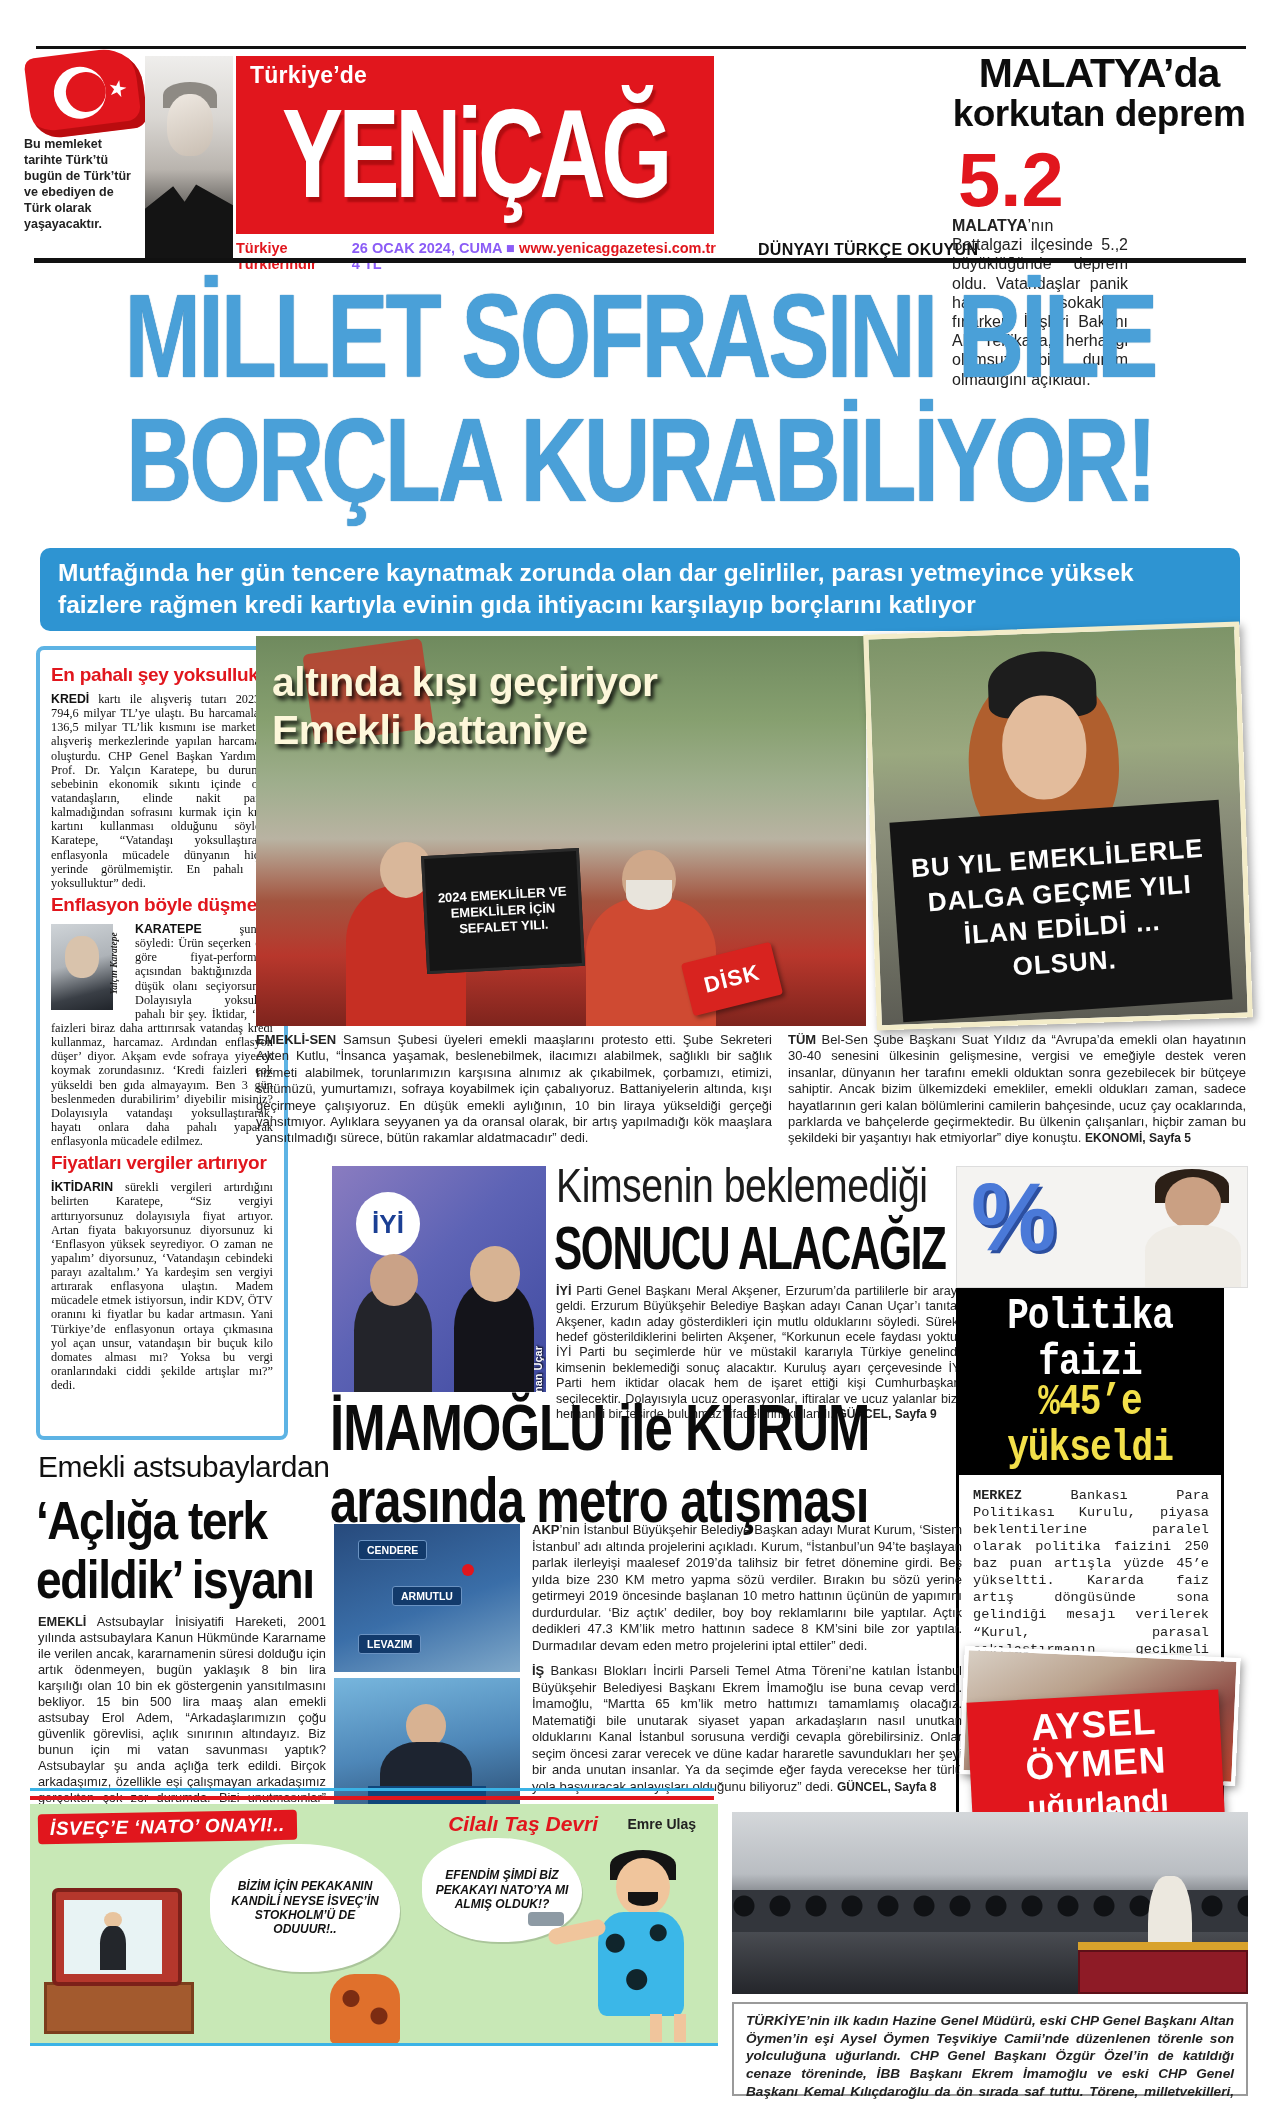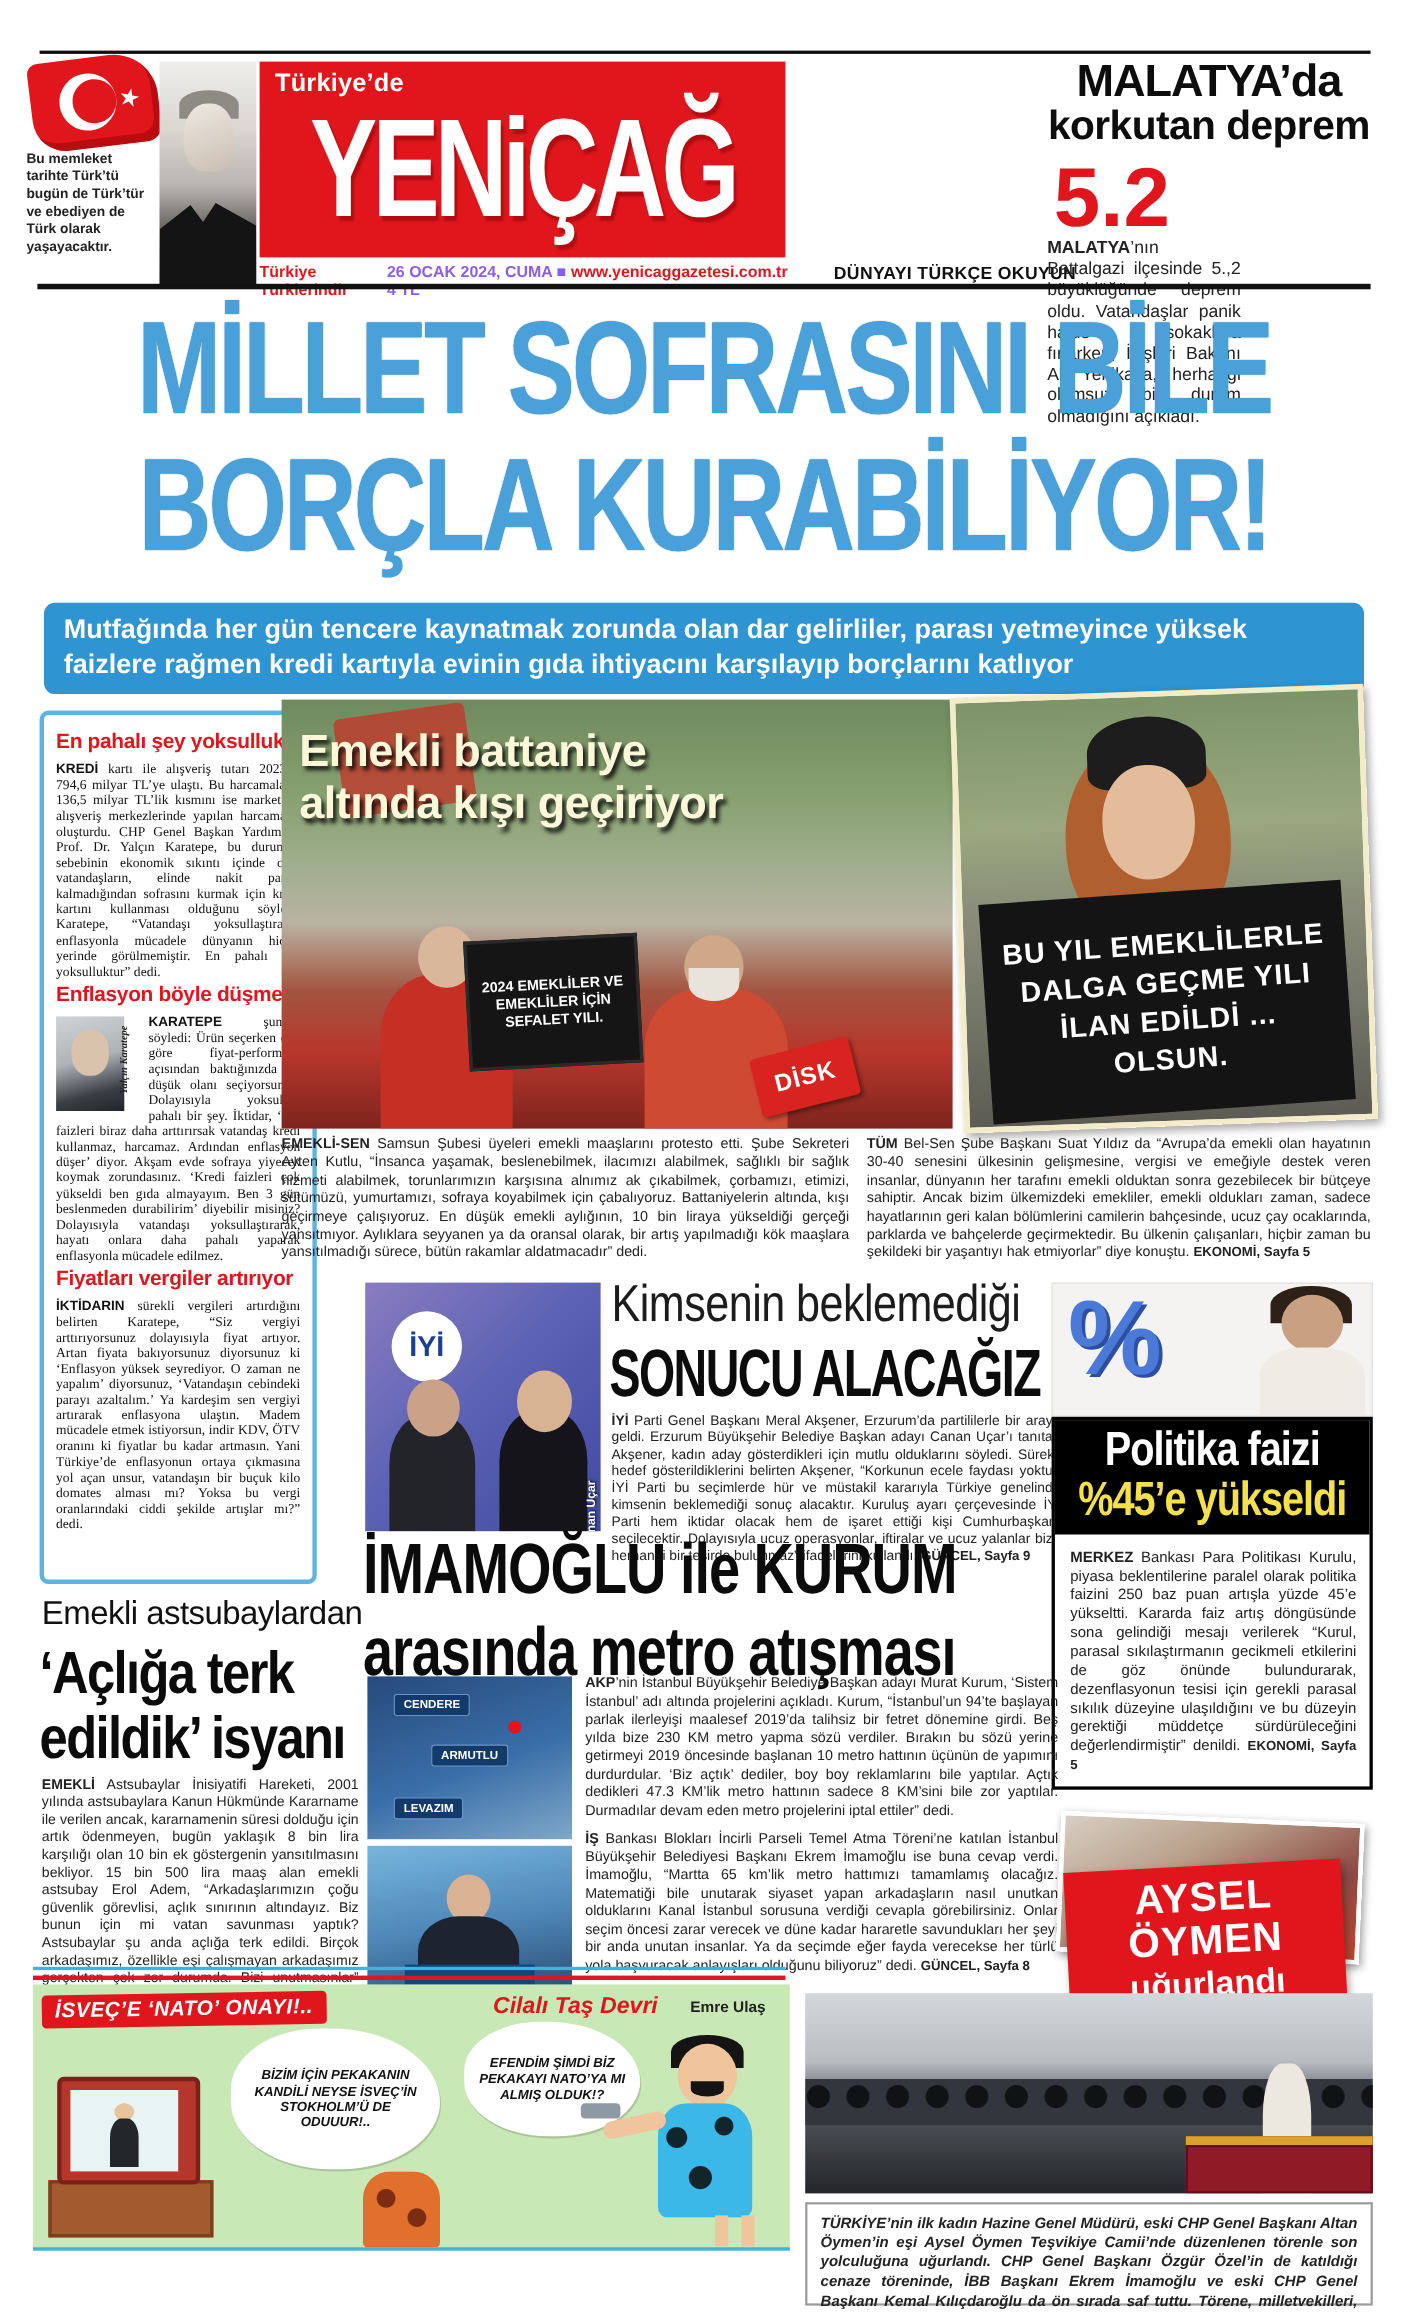--- a/index.html
+++ b/index.html
@@ -90,21 +90,21 @@
   .aks-kicker{left:556px;top:1160px;width:412px;font-size:40px;font-weight:400;color:#1c1c1c;letter-spacing:-.5px;transform:scale(.98,1.18);transform-origin:left top;}
   .aks-head{left:554px;top:1212px;width:416px;font-size:46px;font-weight:900;color:#0c0c0c;letter-spacing:-1.5px;transform:scale(.92,1.32);transform-origin:left top;white-space:nowrap;}
   .aks-body{left:556px;top:1284px;width:408px;font-size:12.6px;line-height:1.22;color:#222;text-align:justify;}
 
   
   .faiz-photo{left:956px;top:1166px;width:292px;height:122px;background:#f4f3f1;border:1px solid #ddd;overflow:hidden;}
   .faiz-pc{position:absolute;left:14px;top:2px;font-size:96px;font-weight:900;color:#4a79d8;text-shadow:3px 3px 0 #2c4fa0;line-height:1;}
   .faiz-wh{position:absolute;right:26px;top:10px;width:56px;height:52px;border-radius:50%;background:#caa083;}
   .faiz-whair{position:absolute;right:18px;top:2px;width:74px;height:34px;border-radius:50% 50% 0 0;background:#2c2017;}
   .faiz-wsuit{position:absolute;right:6px;top:58px;width:96px;height:64px;border-radius:40% 40% 0 0;background:#efece6;}
-  .faiz-lower{left:956px;top:1288px;width:292px;border:3px solid #000;background:#fff;}
+  .faiz-lower{left:956px;top:1288px;width:268px;border:3px solid #000;background:#fff;font-family:Liberation Mono, monospace;}
   .faiz-band{background:#000;padding:8px 4px 10px 4px;text-align:center;}
   .faiz-band .f1{color:#fff;font-weight:900;font-size:38px;letter-spacing:-1px;line-height:1.05;transform:scale(.95,1.15);transform-origin:center;}
   .faiz-band .f2{color:var(--yellow);font-weight:900;font-size:38px;letter-spacing:-1px;line-height:1.05;transform:scale(.95,1.15);transform-origin:center;margin-top:6px;}
   .faiz-body{padding:12px 12px 12px 14px;font-size:13.6px;line-height:1.26;color:#222;text-align:justify;}
 
   
   .metro-head{left:330px;top:1390px;width:632px;color:#0b0b0b;font-weight:900;text-align:left;}
   .metro-head .m1{font-size:53px;letter-spacing:-1px;transform:scale(.96,1.22);transform-origin:left top;white-space:nowrap;}
   .metro-head .m2{font-size:51px;letter-spacing:-1px;transform:scale(.96,1.22);transform-origin:left top;white-space:nowrap;margin-top:14px;}
   .metro-photos{left:334px;top:1524px;width:186px;}
@@ -224,22 +224,22 @@
   </div>
 
   <div class="abs photo-main">
     <div class="flagred"></div>
     <div class="vest1"></div>
     <div class="vest2"></div>
     <div class="head1"></div>
     <div class="head2"></div>
     <div class="beard"></div>
     <div class="ph-title">
+      <div>altında kışı geçiriyor</div>
       <div>Emekli battaniye</div>
-      <div>altında kışı geçiriyor</div>
     </div>
     <div class="placard-a">2024 EMEKLİLER VE EMEKLİLER İÇİN SEFALET YILI.</div>
     <div class="disk">DİSK</div>
   </div>
 
   <div class="abs photo-inset">
     <div class="hair"></div>
     <div class="beanie"></div>
     <div class="face"></div>
     <div class="placard-b">BU YIL EMEKLİLERLE DALGA GEÇME YILI İLAN EDİLDİ ... OLSUN.</div>

